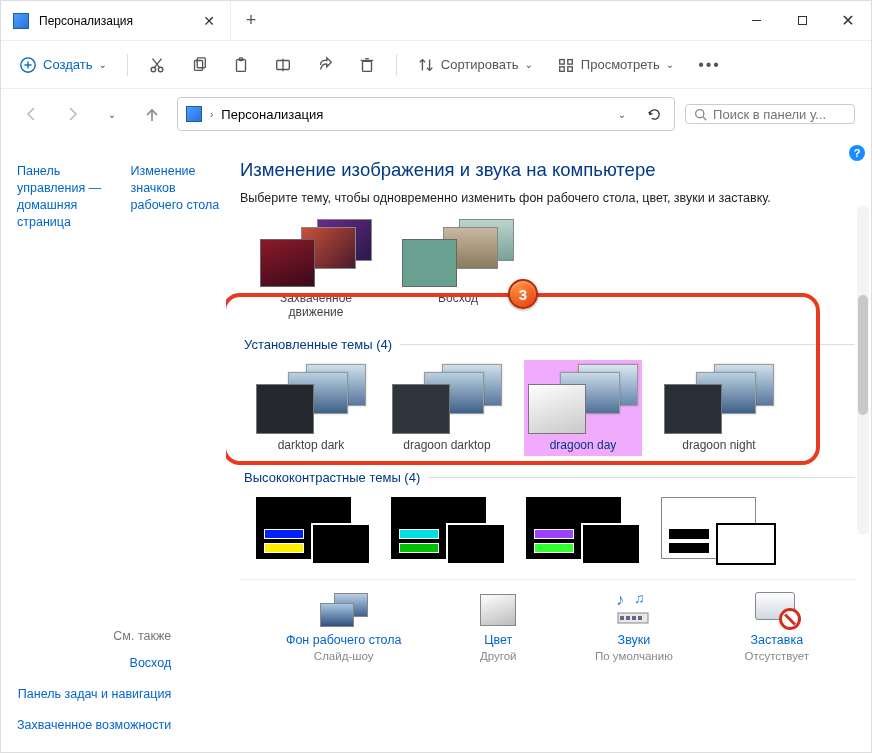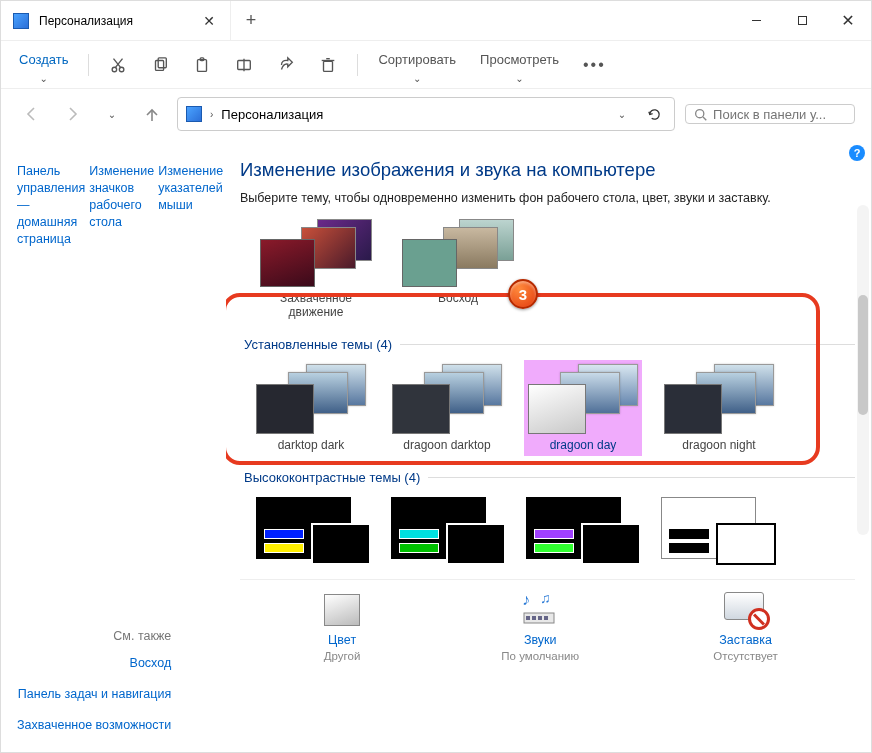--- a/index.html
+++ b/index.html
@@ -12,21 +12,21 @@
   .tab-icon { width: 16px; height: 16px; background: linear-gradient(135deg,#4aa3ff 0%,#2b6fd8 100%); border:1px solid #1a5ab0; }
   .tab-title { font-size: 12px; flex: 1; white-space: nowrap; overflow: hidden; text-overflow: ellipsis; }
   .tab-close { font-size: 14px; color: #333; width: 18px; text-align:center; cursor: pointer; }
   .newtab { width: 40px; display:flex; align-items:center; justify-content:center; font-size:18px; color:#555; cursor:pointer; }
   .titlebar-spacer { flex:1; }
   .win-ctrl { width: 46px; display:flex; align-items:center; justify-content:center; font-size:14px; color:#333; cursor:pointer; }
   .win-ctrl.maxi svg, .win-ctrl.mini svg { width: 11px; height:11px; }
 
   
   .toolbar { display:flex; align-items:center; height: 48px; padding: 0 8px; gap: 4px; border-bottom: 1px solid #eee; }
-  .tbtn { height: 34px; display:flex; align-items:center; justify-content:center; padding: 0 10px; color:#555; cursor:pointer; border-radius: 4px; gap:6px; font-size: 13px; flex-direction: column; }
+  .tbtn { height: 34px; display:flex; align-items:center; justify-content:center; padding: 0 10px; color:#555; cursor:pointer; border-radius: 4px; gap:6px; font-size: 13px; }
   .tbtn.blue { color:#0067c0; }
   .tbtn svg { width:18px; height:18px; stroke:currentColor; fill:none; stroke-width:1.5; }
   .tsep { width:1px; height:22px; background:#ddd; margin: 0 6px; }
   .chev { font-size:10px; color:#555; }
 
   
   .navrow { display:flex; align-items:center; gap:10px; padding: 8px 16px 14px; }
   .nav-arrow { width:30px; height:30px; display:flex; align-items:center; justify-content:center; color:#888; cursor:pointer; }
   .nav-arrow.disabled { color:#bbb; }
   .nav-arrow svg { width:16px; height:16px; stroke:currentColor; fill:none; stroke-width:1.6; }
@@ -232,21 +232,20 @@
       <input class="search-inp" placeholder="Поиск в панели у..." style="">
     </div>
   </div>
 
   <div class="content">
     <div class="help-badge">?</div>
 
     <div class="sidebar">
       <div class="sidelink">Панель управления — домашняя страница</div>
       <div class="sidelink">Изменение значков рабочего стола</div>
-      <div class="sidelink">Изменение указателей мыши</div>
       <div class="side-footer">
         <div class="hdr">См. также</div>
         <div class="sidelink">Восход</div>
         <div class="sidelink">Панель задач и навигация</div>
         <div class="sidelink">Захваченное возможности</div>
       </div>
     </div>
 
     <div class="main">
       <h1>Изменение изображения и звука на компьютере</h1>
@@ -350,20 +349,30 @@
           <div class="hc-thumb">
             <div class="hcbox bg" style="background:#fff;border:1px solid #888;"></div>
             <div class="hcbar1" style="background:#000;"></div>
             <div class="hcbar2" style="background:#000;"></div>
             <div class="hcsm" style="background:#fff;border:2px solid #000;"></div>
           </div>
         </div>
       </div>
 
       <div class="bottom-bar" style="margin-top:8px;">
+        <div class="bitem">
+          <div class="bicon">
+              <div style="position:relative;width:48px;height:34px;">
+                <div style="position:absolute;width:34px;height:24px;right:0;top:0;background:linear-gradient(180deg,#b8d0e8,#406090);border:1px solid #888;"></div>
+                <div style="position:absolute;width:34px;height:24px;left:0;bottom:0;background:linear-gradient(180deg,#a8c8e0,#305080);border:1px solid #888;"></div>
+              </div>
+            </div>
+          <div class="btitle">Фон рабочего стола</div>
+          <div class="bsub">Слайд-шоу</div>
+        </div>
         <div class="bitem">
           <div class="bicon">
               <div style="width:36px;height:32px;background:linear-gradient(160deg,#fff,#bbb);border:1px solid #888;"></div>
             </div>
           <div class="btitle">Цвет</div>
           <div class="bsub">Другой</div>
         </div>
         <div class="bitem">
           <div class="bicon">
               <svg width="44" height="38" viewBox="0 0 44 38">

